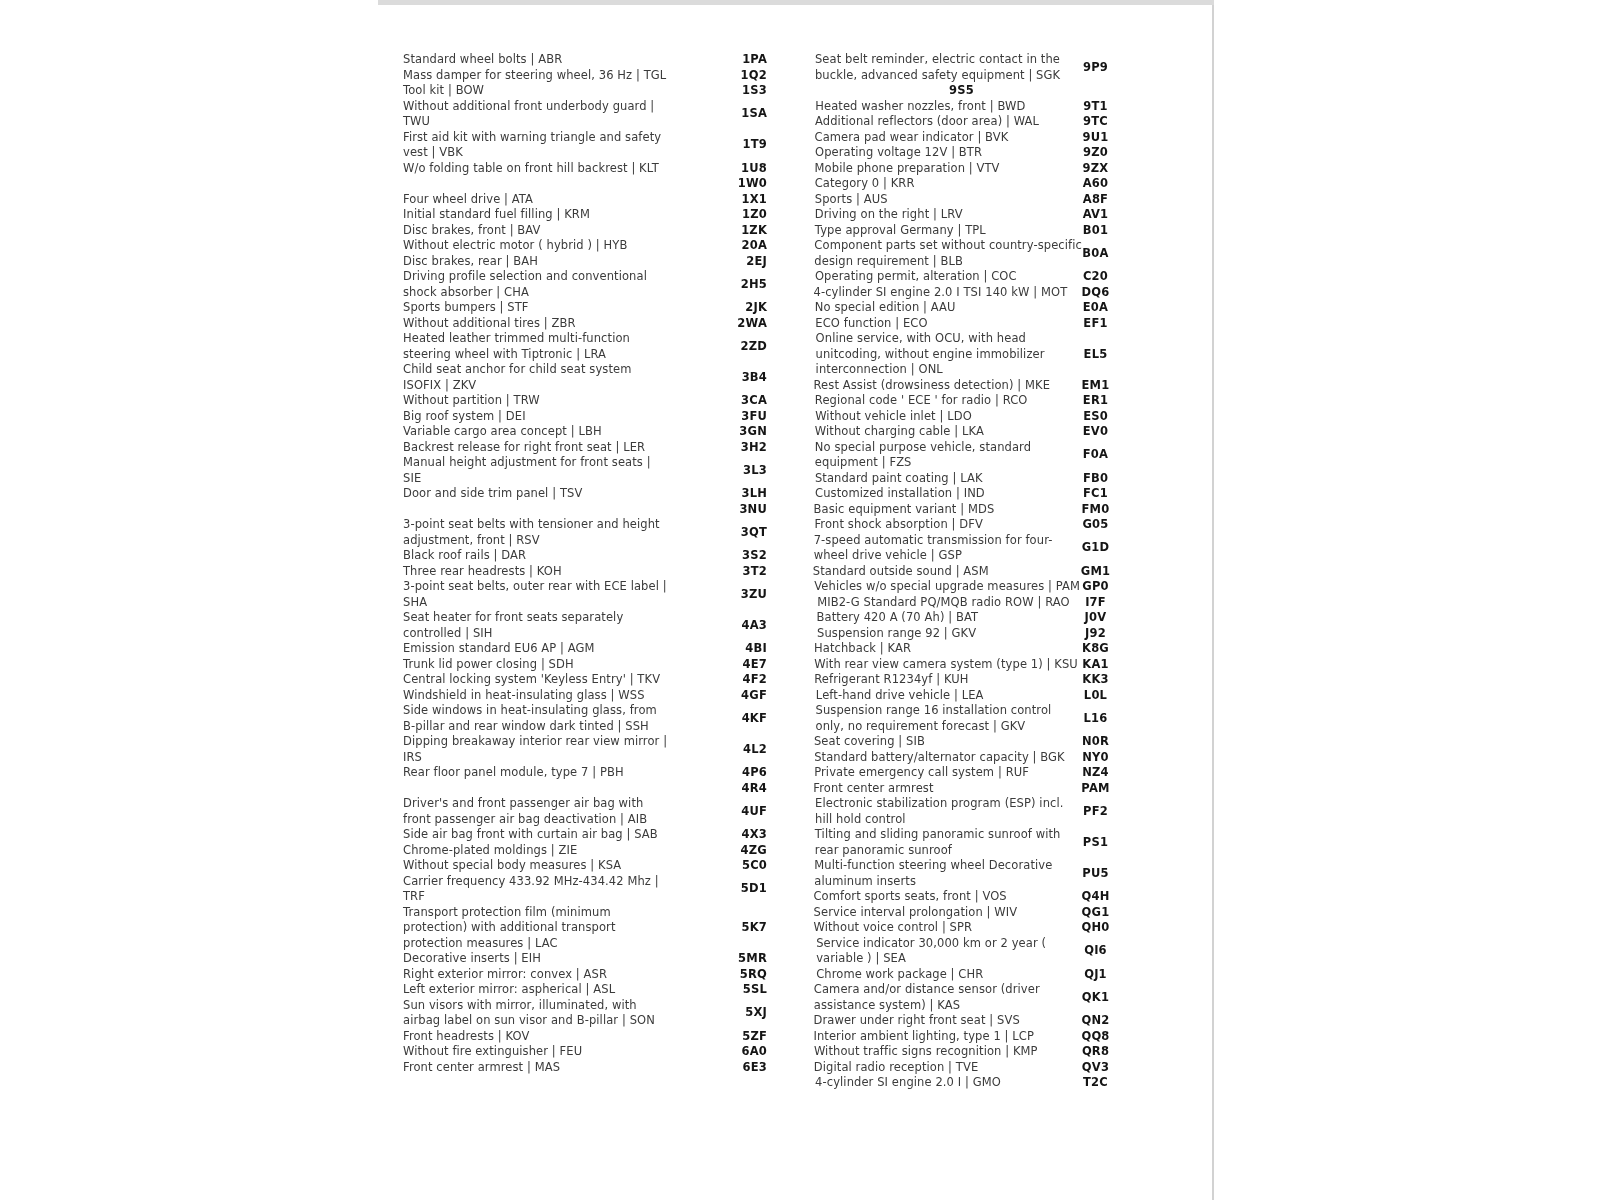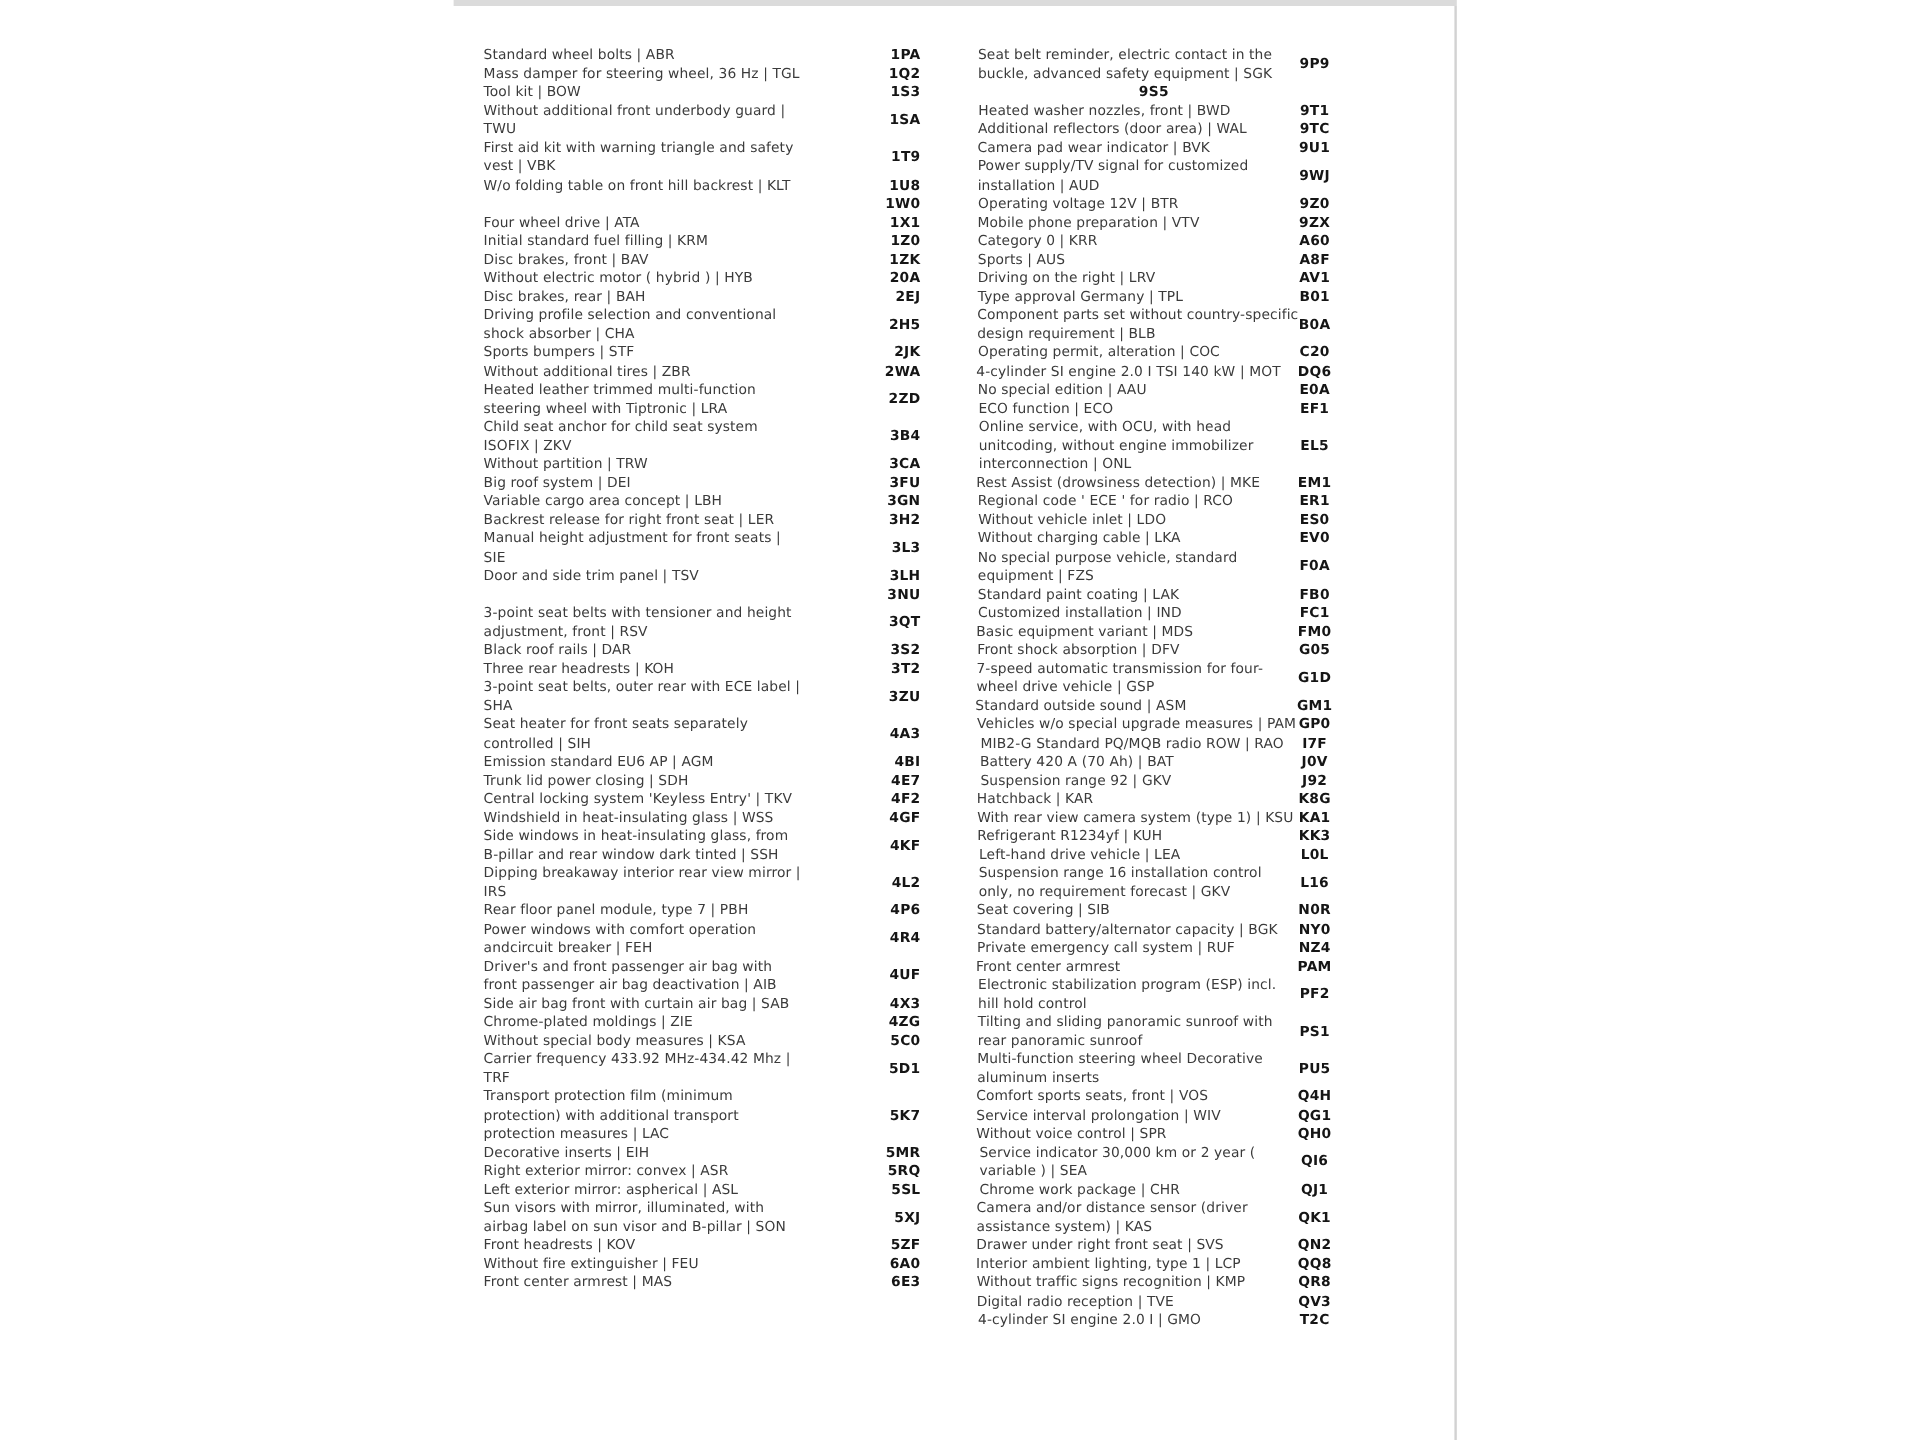--- a/index.html
+++ b/index.html
@@ -11,21 +11,21 @@
     position:absolute;left:378px;top:0;width:836px;height:1200px;
     background:#ffffff;box-sizing:border-box;
   }
   .page-top-edge{
     position:absolute;left:0;top:0;width:100%;height:5px;background:#dbdbdb;
   }
   .page-right-edge{
     position:absolute;right:0;top:5px;width:2px;height:1195px;background:#d2d2d2;
   }
   .col{
-    position:absolute;top:38px;display:flex;flex-direction:column;
+    position:absolute;top:52px;display:flex;flex-direction:column;
   }
   .col-a{left:25px;width:364px;}
   .col-b{left:403px;width:361px;align-items:center;}
   .entry{display:flex;align-items:center;}
   .desc{
     width:268px;font-size:11.5px;line-height:15.5px;color:#3b3b3b;
     letter-spacing:0.1px;
   }
   .code{
     flex:1;text-align:right;font-size:11.5px;line-height:15.5px;
@@ -175,21 +175,20 @@
       </div>
       <div class="entry">
         <div class="desc">Dipping breakaway interior rear view mirror | IRS</div>
         <div class="code">4L2</div>
       </div>
       <div class="entry">
         <div class="desc">Rear floor panel module, type 7 | PBH</div>
         <div class="code">4P6</div>
       </div>
       <div class="entry">
-        <div class="desc">Power windows with comfort operation andcircuit breaker | FEH</div>
         <div class="code">4R4</div>
       </div>
       <div class="entry">
         <div class="desc">Driver's and front passenger air bag with front passenger air bag deactivation | AIB</div>
         <div class="code">4UF</div>
       </div>
       <div class="entry">
         <div class="desc">Side air bag front with curtain air bag | SAB</div>
         <div class="code">4X3</div>
       </div>
@@ -250,24 +249,20 @@
         <div class="desc">Heated washer nozzles, front | BWD</div>
         <div class="code">9T1</div>
       </div>
       <div class="entry">
         <div class="desc">Additional reflectors (door area) | WAL</div>
         <div class="code">9TC</div>
       </div>
       <div class="entry">
         <div class="desc">Camera pad wear indicator | BVK</div>
         <div class="code">9U1</div>
-      </div>
-      <div class="entry">
-        <div class="desc">Power supply/TV signal for customized installation | AUD</div>
-        <div class="code">9WJ</div>
       </div>
       <div class="entry">
         <div class="desc">Operating voltage 12V | BTR</div>
         <div class="code">9Z0</div>
       </div>
       <div class="entry">
         <div class="desc">Mobile phone preparation | VTV</div>
         <div class="code">9ZX</div>
       </div>
       <div class="entry">

